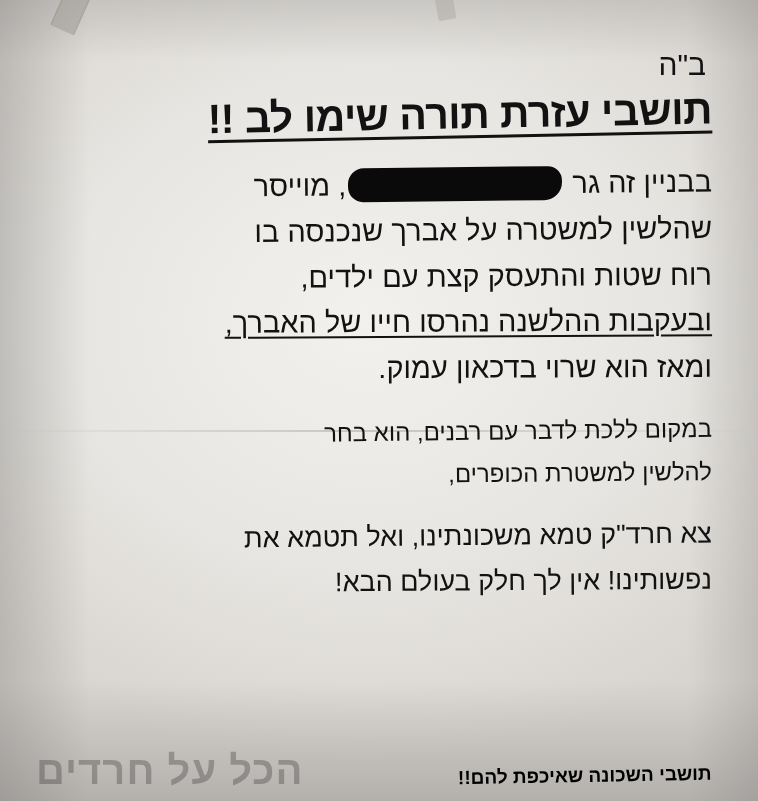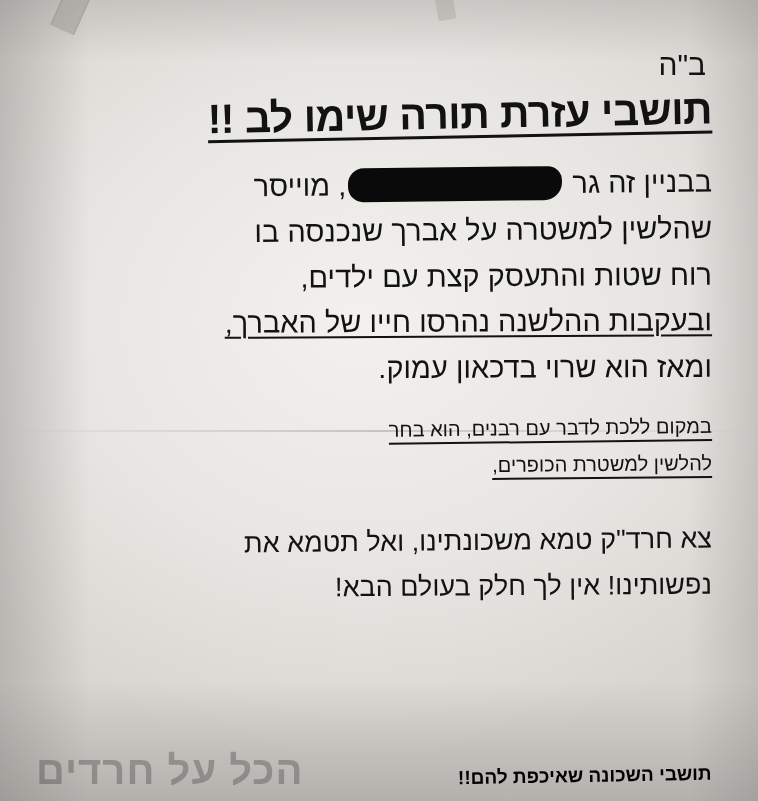--- a/index.html
+++ b/index.html
@@ -115,25 +115,24 @@
     display: inline-block;
     background: #0a0a0a;
     width: 214px;
     height: 34px;
     border-radius: 16px 14px 18px 15px;
     vertical-align: -7px;
     margin: 0 2px;
   }
   .u { text-decoration: underline; text-underline-offset: 4px; text-decoration-thickness: 2px; }
   .emph-block {
-    font-size: 20px;
+    font-size: 24px;
     line-height: 1.5;
     font-weight: 400;
-    margin: 26px 0 41px 0;
-    text-decoration: underline;
+    margin: 26px 0 24px 0;
     text-underline-offset: 6px;
     text-decoration-thickness: 2px;
   }
   .emph-block p {
     margin: 0 0 6px 0;
     white-space: nowrap;
   }
   .emph-1 { transform: rotate(-0.7deg); }
   .emph-2 { transform: rotate(-0.5deg); padding-left: 84px; }
   .closing {

